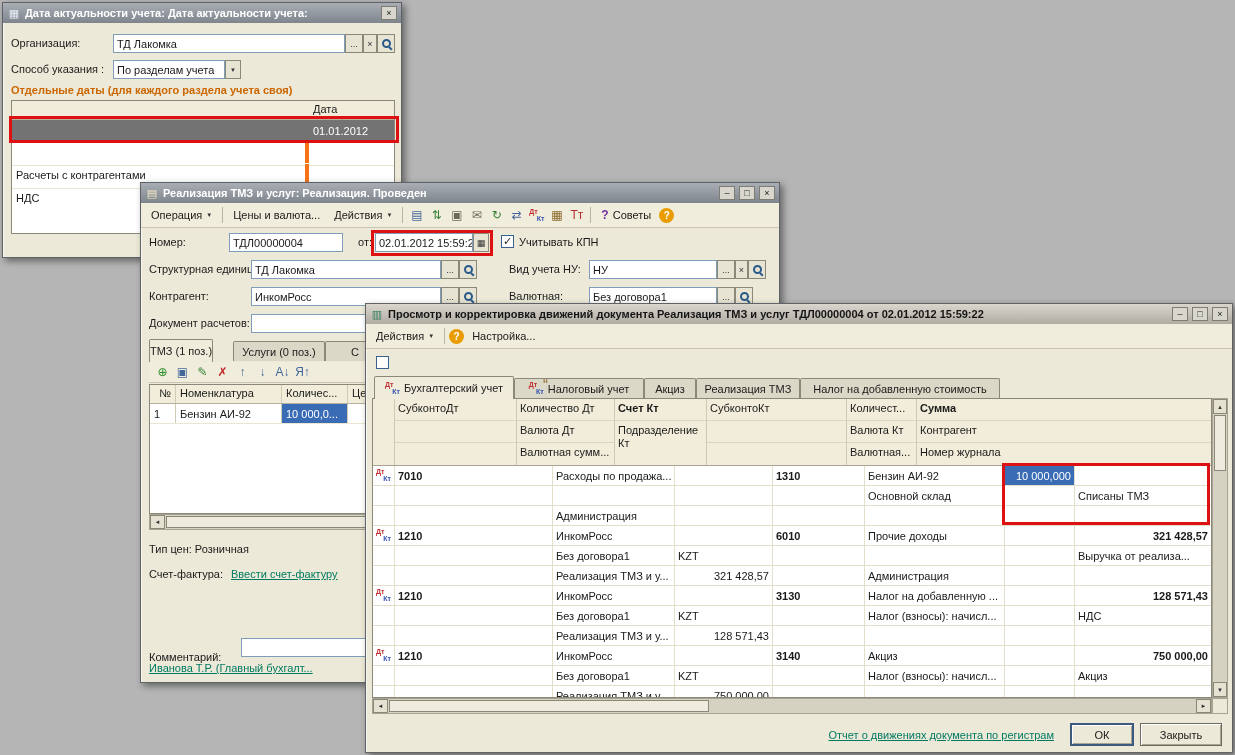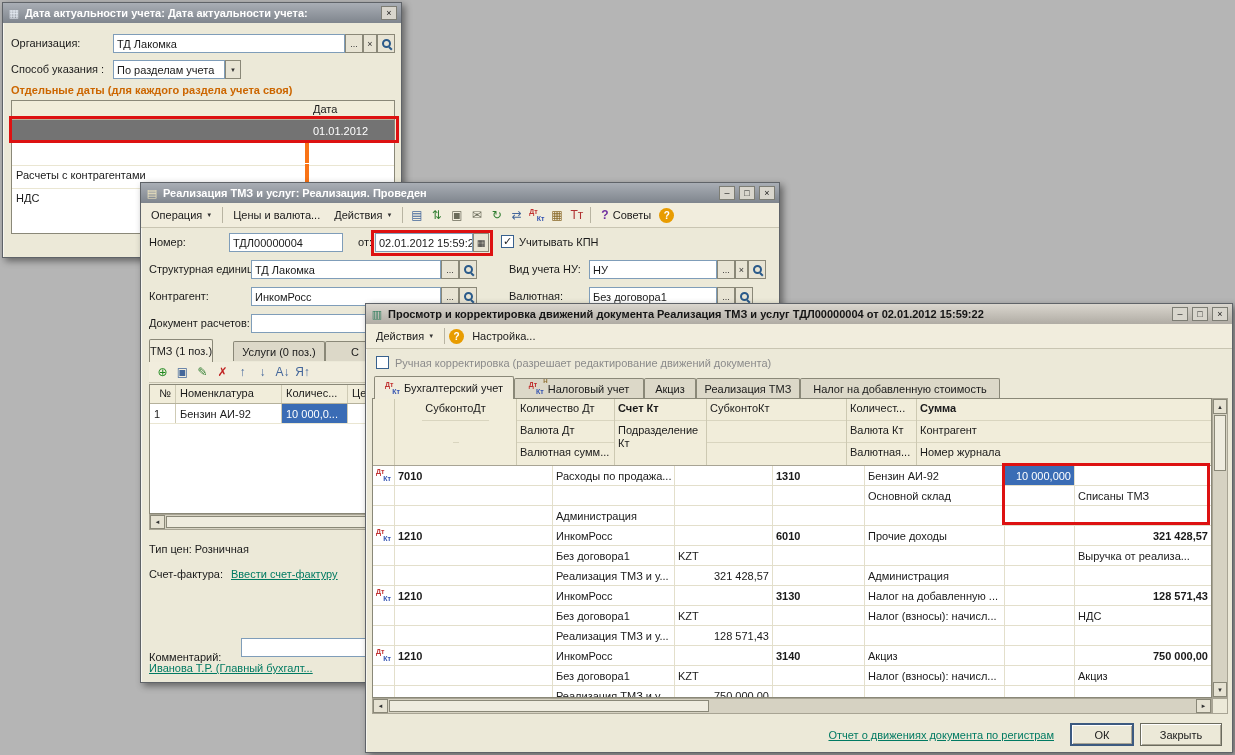--- a/index.html
+++ b/index.html
@@ -83,21 +83,21 @@
     white-space:nowrap;overflow:hidden;}
   .ghline:last-child{border-bottom:none;}
   .ghline.tall{height:44px;white-space:normal;line-height:13px;}
   .grow{display:flex;height:20px;border-bottom:1px solid #e3dfcb;box-sizing:border-box;}
   .gc{box-sizing:border-box;border-right:1px solid #e3dfcb;padding:0 3px;white-space:nowrap;
     overflow:hidden;display:flex;align-items:center;}
   .gc.right{justify-content:flex-end;}
   .gc.sel{background:#3a6cb5;color:#fff;}
   .cw0{width:22px;flex:none;justify-content:center;}
   .cw1{width:158px;flex:none;}
-  .cw2{width:122px;flex:none;align-items:center;}
+  .cw2{width:122px;flex:none;}
   .cw3{width:98px;flex:none;}
   .cw4{width:92px;flex:none;}
   .cw5{width:140px;flex:none;}
   .cw6{width:70px;flex:none;}
   .cw7{flex:1;border-right:none;}
   
   .scroll{position:absolute;background:#d6d2c2;border:1px solid #a8a494;box-sizing:border-box;}
   .sbtn{position:absolute;background:#e6e2d2;border:1px solid #8a8878;display:flex;align-items:center;
     justify-content:center;font-size:6px;color:#333;box-sizing:border-box;}
   .sthumb{position:absolute;background:#efecdf;border:1px solid #8a8878;box-sizing:border-box;}
@@ -304,21 +304,20 @@
   <div class="toolbar" style="left:0;top:20px;right:0;height:25px">
     <span class="tool">
       <span>Действия</span>
       <span class="dd">▼</span>
     </span>
     <span class="sep"></span>
     <span class="helpc">?</span>
     <span class="tool">Настройка...</span>
   </div>
   <span class="cb" style="left:10px;top:52px"></span>
-  <span class="lbl gray" style="left:29px;top:53px">Ручная корректировка (разрешает редактирование движений документа)</span>
 
   <div class="tab active" style="left:8px;top:72px;width:140px;height:23px">
     <span class="dtkt">
       <span class="d">Дт</span>
       <span class="k">Кт</span>
     </span>
     <span>Бухгалтерский учет</span>
   </div>
   <div class="tab" style="left:148px;top:74px;width:130px">
     <span class="dtkt">

